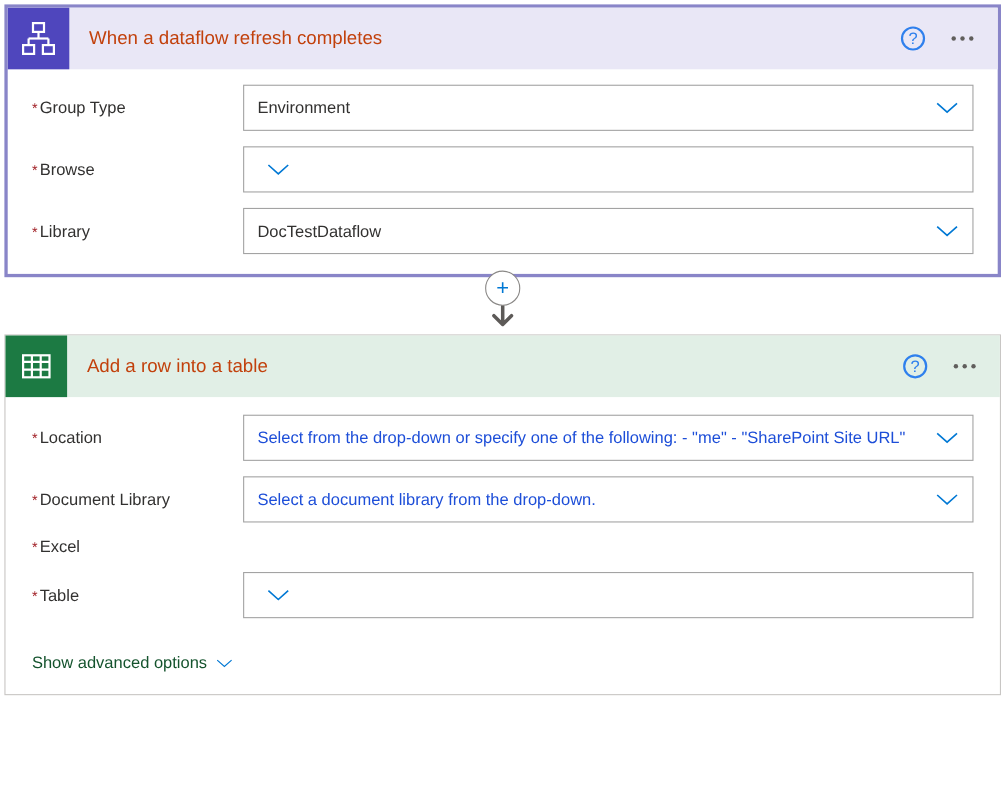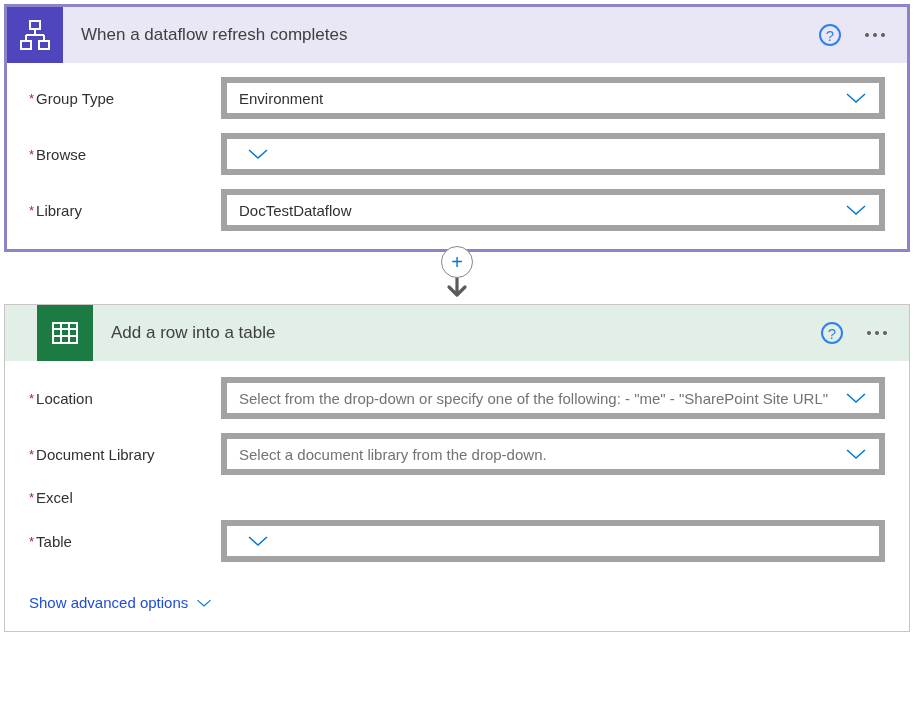--- a/index.html
+++ b/index.html
@@ -19,37 +19,37 @@
   .card.selected {
     border: 3px solid #8985c8;
   }
   .card-header {
     display: flex;
     align-items: center;
     height: 56px;
     padding-right: 16px;
   }
   .card-header.purple { background: #e9e7f6; }
-  .card-header.green  { background: #e1efe6; padding-left: 32px; }
+  .card-header.green  { background: #e1efe6; }
   .icon-tile {
     width: 56px;
     height: 56px;
     display: flex;
     align-items: center;
     justify-content: center;
     flex-shrink: 0;
   }
   .icon-tile.purple { background: #4f46bd; }
   .icon-tile.green  { background: #1c7a43; }
   .card-title {
     flex: 1;
     padding-left: 18px;
     font-size: 17px;
     font-weight: 400;
-    color: #404040;
+    color: #c2410c;
   }
   .header-actions {
     display: flex;
     align-items: center;
     gap: 18px;
   }
   .help-icon {
     width: 22px;
     height: 22px;
     border-radius: 50%;
@@ -86,53 +86,53 @@
     display: flex;
     align-items: flex-start;
     gap: 2px;
     font-size: 15px;
     color: #323130;
   }
   .req { color: #a4262c; font-size: 13px; line-height: 1; padding-top: 2px;}
   .field {
     flex: 1;
     height: 42px;
-    border: 6px solid #a3a3a3;
+    border: 1px solid #a3a3a3;
     display: flex;
     align-items: center;
     padding: 2px 12px;
     background: #fff;
   }
   .field-text {
     flex: 1;
     font-size: 15px;
     color: #323130;
     white-space: nowrap;
     overflow: hidden;
     text-overflow: clip;
   }
-  .field-text.placeholder { color: #737373; }
+  .field-text.placeholder { color: #1d4ed8; }
   .field-icon {
     flex-shrink: 0;
     margin-left: 8px;
   }
   .chevron-down {
     width: 22px; height: 12px;
   }
   .chevron-down polyline {
     fill: none; stroke: #0078d4; stroke-width: 1.5;
   }
   .chevron-down.small { width: 16px; height: 10px; }
   .folder-icon { width: 20px; height: 16px; }
   .folder-icon path { fill: none; stroke: #0078d4; stroke-width: 1.5; }
   .adv-link {
     display: inline-flex;
     align-items: center;
     gap: 8px;
-    color: #1d4ed8;
+    color: #14532d;
     font-size: 15px;
     cursor: pointer;
     padding-top: 18px;
   }
   .connector {
     display: flex;
     flex-direction: column;
     align-items: center;
     margin: -6px 0 6px 0;
   }

